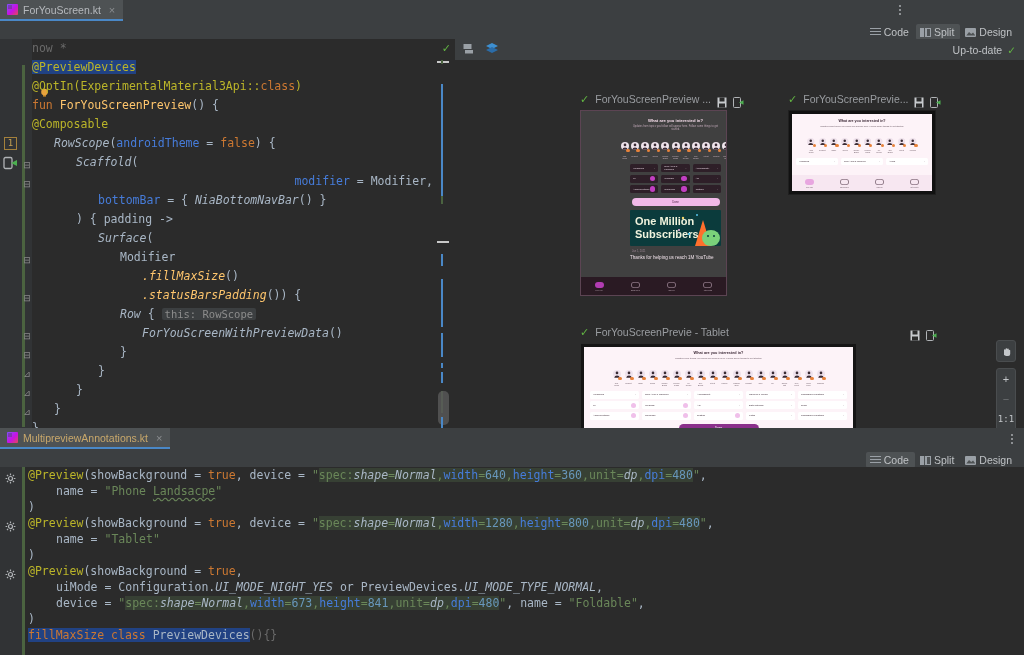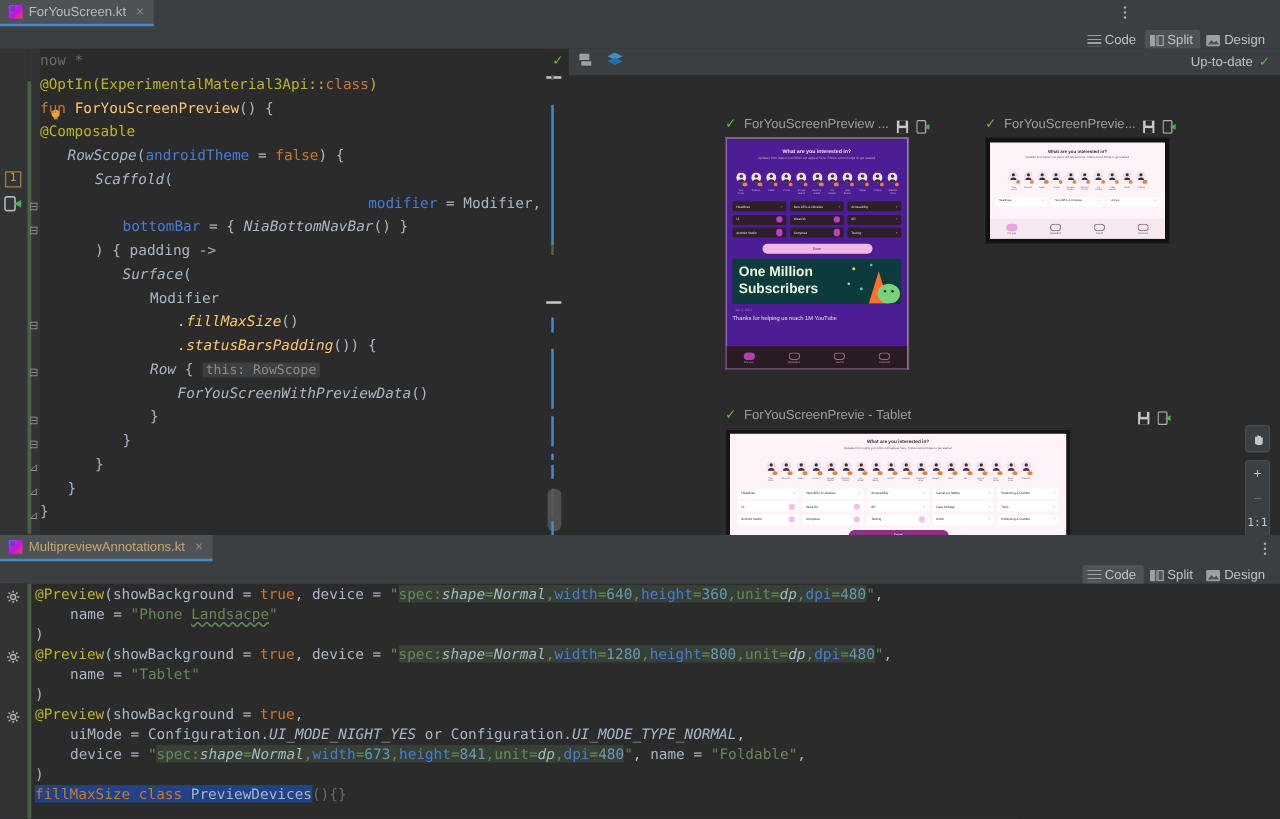--- a/index.html
+++ b/index.html
@@ -122,21 +122,21 @@
 
   .pv { position:absolute; }
   .pv-head { display:flex; align-items:center; gap:6px; height: 14px; margin-bottom: 4px; }
   .pv-title { font-size: 10.5px; color: #9a9da1; }
   .pv-check { color:#62b543; font-size:11px; line-height:11px; }
   .pv-ico { width:10px; height:11px; display:inline-block; }
   .frame { background:#fff; border:1px solid #1f1f1f; overflow:hidden; position:relative; }
 
   
   .nia { position:absolute; inset:0; overflow:hidden; }
-  .nia.dark { background:#4c1d95; }
+  .nia.dark { background:#404040;padding-left:44px; }
   .nia.light { background:#fdf3f8; }
   .nia-h1 { text-align:center; font-weight:bold; }
   .nia-sub { text-align:center; }
   .avatars { display:flex; justify-content:center; }
   .av { position:relative; }
   .av-dot { position:absolute; border-radius:50%; }
   .chip { display:flex; align-items:center; justify-content:space-between; }
   .done-btn { border-radius: 999px; display:flex; align-items:center; justify-content:center; }
   .banner { position:relative; overflow:hidden; background:#0b3b3c; }
   .bannertxt { color:#f1f3dd; font-weight:bold; }
@@ -222,20 +222,21 @@
     <div class="fold" style="top:255px;">⊟</div>
     <div class="fold" style="top:293px;">⊟</div>
     <div class="fold" style="top:312px;">⊟</div>
     <div class="fold" style="top:331px;">⊿</div>
     <div class="fold" style="top:350px;">⊿</div>
     <div class="fold" style="top:369px;">⊿</div>
     <div class="fold" style="top:388px;">⊿</div>
 
     <div class="codearea" id="top-code">
         <div class="cl" style="padding-left: 0px;"><span class="t-dim">now *</span></div>
+        <div class="cl" style="padding-left: 0px;"><span class="t-anno sel">@PreviewDevices</span></div>
         <div class="cl" style="padding-left: 0px;"><span class="t-anno">@OptIn(ExperimentalMaterial3Api::</span><span class="t-kw">class</span><span class="t-anno">)</span></div>
         <div class="cl" style="padding-left: 0px;"><span class="t-kw">fun </span><span class="t-fn">ForYouScreenPreview</span><span class="t-ident">() {</span></div>
         <div class="cl" style="padding-left: 0px;"><span class="t-anno">@Composable</span></div>
         <div class="cl" style="padding-left: 22px;"><span class="t-clsital">RowScope</span><span class="t-ident">(</span><span class="t-named">androidTheme</span><span class="t-ident"> = </span><span class="t-kw">false</span><span class="t-ident">) {</span></div>
         <div class="cl" style="padding-left: 44px;"><span class="t-clsital">Scaffold</span><span class="t-ident">(</span></div>
         <div class="cl" style="padding-left: 66px; text-align: right;"><span class="t-named">modifier</span><span class="t-ident"> = Modifier,</span></div>
         <div class="cl" style="padding-left: 66px;"><span class="t-named">bottomBar</span><span class="t-ident"> = { </span><span class="t-clsital">NiaBottomNavBar</span><span class="t-ident">() }</span></div>
         <div class="cl" style="padding-left: 44px;"><span class="t-ident">) { padding -&gt;</span></div>
         <div class="cl" style="padding-left: 66px;"><span class="t-clsital">Surface</span><span class="t-ident">(</span></div>
         <div class="cl" style="padding-left: 88px;"><span class="t-ident">Modifier</span></div>
@@ -969,21 +970,21 @@
     <div class="gutter2"></div>
     <div class="changebar2"></div>
     <div class="codearea2" id="bot-code">
         <div class="cl2" style="padding-left: 0px;"><span class="t-anno">@Preview</span><span class="t-ident">(showBackground = </span><span class="t-kw">true</span><span class="t-ident">, device = </span><span class="t-str">"</span><span class="t-str devspec">spec:</span><span class="t-clsital devspec">shape</span><span class="t-str devspec">=</span><span class="t-clsital devspec">Normal</span><span class="t-str devspec">,</span><span class="t-named devspec">width</span><span class="t-str devspec">=</span><span class="t-num devspec">640</span><span class="t-str devspec">,</span><span class="t-named devspec">height</span><span class="t-str devspec">=</span><span class="t-num devspec">360</span><span class="t-str devspec">,</span><span class="t-str devspec">unit</span><span class="t-str devspec">=</span><span class="t-clsital devspec">dp</span><span class="t-str devspec">,</span><span class="t-named devspec">dpi</span><span class="t-str devspec">=</span><span class="t-num devspec">480</span><span class="t-str">"</span><span class="t-ident">,</span></div>
         <div class="cl2" style="padding-left: 28px;"><span class="t-ident">name = </span><span class="t-str">"Phone </span><span class="t-str typo">Landsacpe</span><span class="t-str">"</span></div>
         <div class="cl2" style="padding-left: 0px;"><span class="t-ident">)</span></div>
         <div class="cl2" style="padding-left: 0px;"><span class="t-anno">@Preview</span><span class="t-ident">(showBackground = </span><span class="t-kw">true</span><span class="t-ident">, device = </span><span class="t-str">"</span><span class="t-str devspec">spec:</span><span class="t-clsital devspec">shape</span><span class="t-str devspec">=</span><span class="t-clsital devspec">Normal</span><span class="t-str devspec">,</span><span class="t-named devspec">width</span><span class="t-str devspec">=</span><span class="t-num devspec">1280</span><span class="t-str devspec">,</span><span class="t-named devspec">height</span><span class="t-str devspec">=</span><span class="t-num devspec">800</span><span class="t-str devspec">,</span><span class="t-str devspec">unit</span><span class="t-str devspec">=</span><span class="t-clsital devspec">dp</span><span class="t-str devspec">,</span><span class="t-named devspec">dpi</span><span class="t-str devspec">=</span><span class="t-num devspec">480</span><span class="t-str">"</span><span class="t-ident">,</span></div>
         <div class="cl2" style="padding-left: 28px;"><span class="t-ident">name = </span><span class="t-str">"Tablet"</span></div>
         <div class="cl2" style="padding-left: 0px;"><span class="t-ident">)</span></div>
         <div class="cl2" style="padding-left: 0px;"><span class="t-anno">@Preview</span><span class="t-ident">(showBackground = </span><span class="t-kw">true</span><span class="t-ident">,</span></div>
-        <div class="cl2" style="padding-left: 28px;"><span class="t-ident">uiMode = Configuration.</span><span class="t-clsital">UI_MODE_NIGHT_YES</span><span class="t-ident"> or Configuration.</span><span class="t-clsital">UI_MODE_TYPE_NORMAL</span><span class="t-ident">,</span></div>
+        <div class="cl2" style="padding-left: 28px;"><span class="t-ident">uiMode = Configuration.</span><span class="t-clsital">UI_MODE_NIGHT_YES</span><span class="t-ident"> or PreviewDevices.</span><span class="t-clsital">UI_MODE_TYPE_NORMAL</span><span class="t-ident">,</span></div>
         <div class="cl2" style="padding-left: 28px;"><span class="t-ident">device = </span><span class="t-str">"</span><span class="t-str devspec">spec:</span><span class="t-clsital devspec">shape</span><span class="t-str devspec">=</span><span class="t-clsital devspec">Normal</span><span class="t-str devspec">,</span><span class="t-named devspec">width</span><span class="t-str devspec">=</span><span class="t-num devspec">673</span><span class="t-str devspec">,</span><span class="t-named devspec">height</span><span class="t-str devspec">=</span><span class="t-num devspec">841</span><span class="t-str devspec">,</span><span class="t-str devspec">unit</span><span class="t-str devspec">=</span><span class="t-clsital devspec">dp</span><span class="t-str devspec">,</span><span class="t-named devspec">dpi</span><span class="t-str devspec">=</span><span class="t-num devspec">480</span><span class="t-str">"</span><span class="t-ident">, name = </span><span class="t-str">"Foldable"</span><span class="t-ident">,</span></div>
         <div class="cl2" style="padding-left: 0px;"><span class="t-ident">)</span></div>
         <div class="cl2" style="padding-left: 0px;"><span class="t-kw sel">fillMaxSize class </span><span class="t-ident sel">PreviewDevices</span><span class="t-dim">(){}</span></div>
       </div>
   <div class="gear" style="top: 3px;"><svg width="11" height="11" viewBox="0 0 11 11">
           <circle cx="5.5" cy="5.5" r="2" fill="none" stroke="#b0b3b6" stroke-width="1.2"></circle>
           <g stroke="#b0b3b6" stroke-width="1.2">
             <path d="M5.5 0.6v1.6M5.5 8.8v1.6M0.6 5.5h1.6M8.8 5.5h1.6M2 2l1.1 1.1M7.9 7.9L9 9M9 2L7.9 3.1M3.1 7.9L2 9"></path>
           </g>
         </svg></div>

